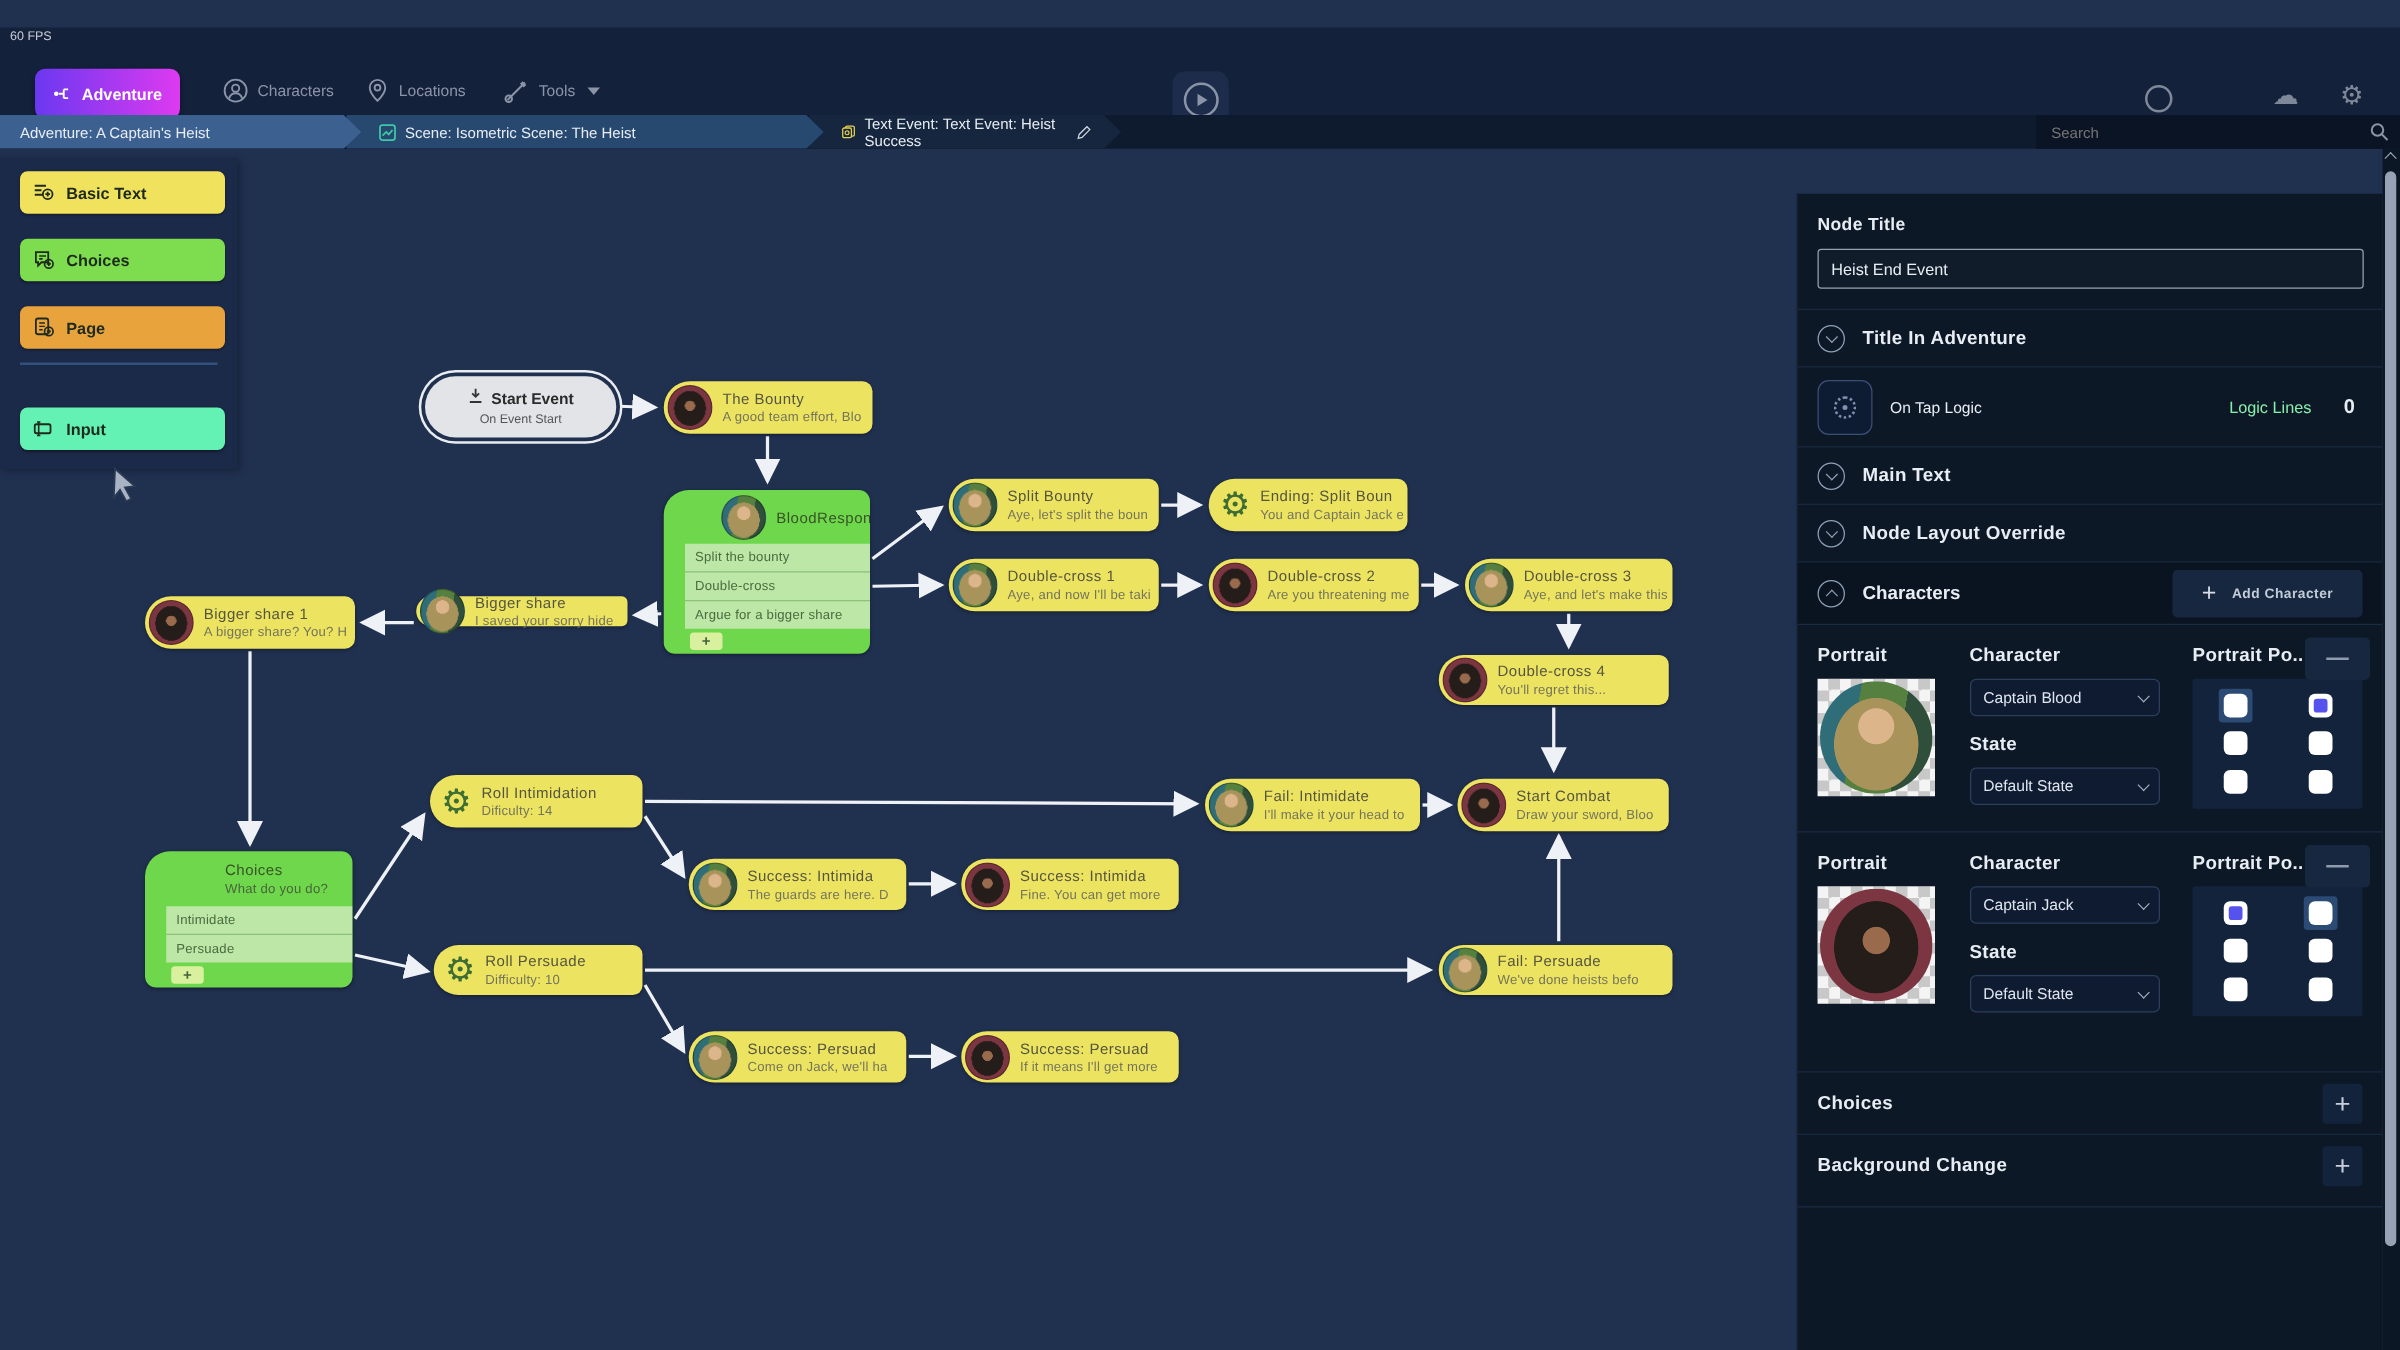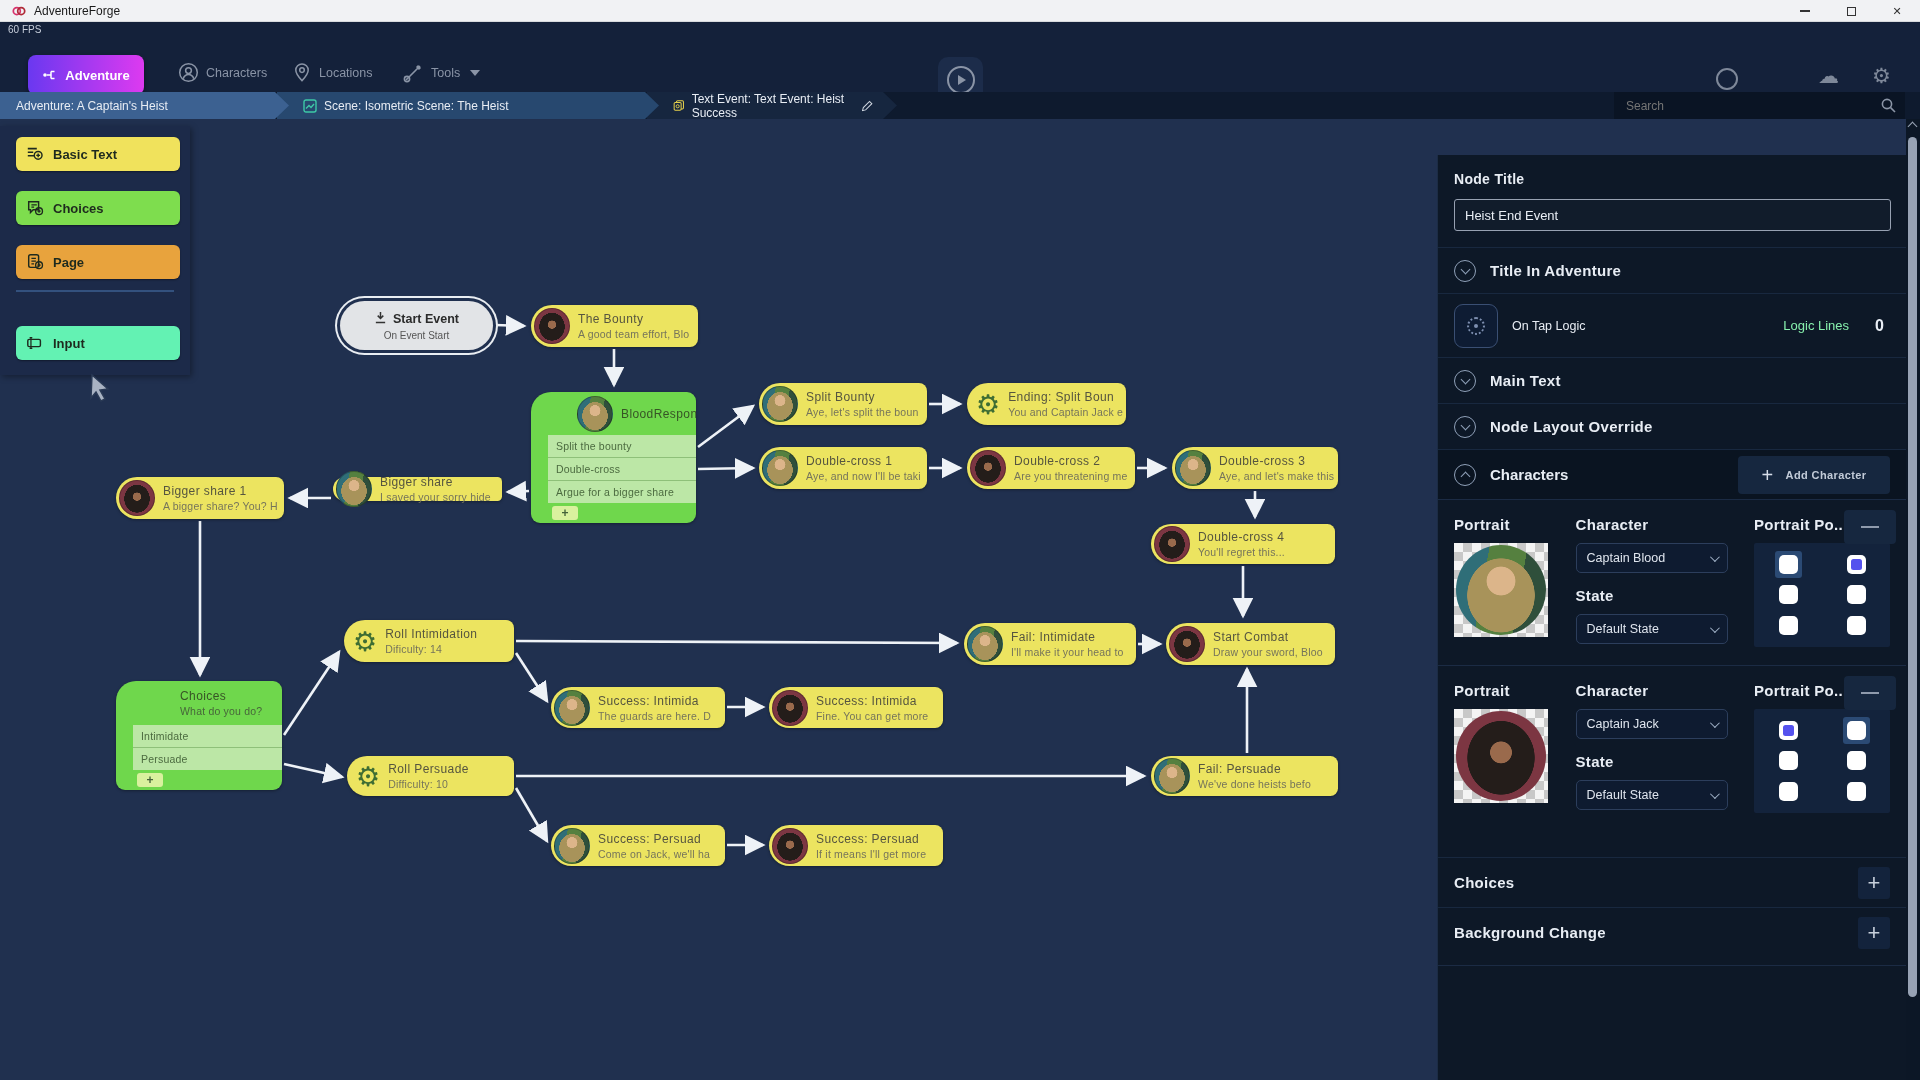--- a/index.html
+++ b/index.html
@@ -33,21 +33,21 @@
   .tb-right-icon { position:absolute; top:44px; color:#7e8899; font-family:"DejaVu Sans", sans-serif; font-size:21px; line-height:21px; }
   .ring-icon { width:22px; height:22px; border:2px solid #7e8899; border-radius:50%; }
 
   
   .crumbbar { position:absolute; left:0; top:92px; width:1920px; height:27px; background:#0e1a2e; z-index:50; display:flex; }
   .crumb { height:27px; display:flex; align-items:center; gap:7px; color:#e8edf4; font-size:12px; padding:0 24px 0 16px;
     clip-path:polygon(0 0, calc(100% - 14px) 0, 100% 50%, calc(100% - 14px) 100%, 0 100%); }
   .crumb.c1 { width:289px; background:#3c6191; z-index:3; }
   .crumb.c2 { width:382px; background:#27486f; margin-left:-12px; padding-left:26px; z-index:2; }
   .crumb.c3 { width:250px; background:#16263f; margin-left:-12px; padding-left:26px; z-index:1; }
-  .search-wrap { position:absolute; right:15px; top:0; width:291px; height:27px; background:#0a1424; display:flex; align-items:center; }
+  .search-wrap { position:absolute; right:0; top:0; width:291px; height:27px; background:#0a1424; display:flex; align-items:center; }
   .search-wrap input { flex:1; background:transparent; border:none; outline:none; color:#8b95a6; font-size:12px; padding-left:12px;
     font-family:"Liberation Sans", sans-serif; }
 
   
   .canvas { position:absolute; left:0; top:119px; width:1920px; height:961px; background:#20304f; overflow:hidden; }
   #edge-svg { position:absolute; left:0; top:-119px; width:1920px; height:1080px; z-index:1; }
   #node-layer { position:absolute; left:0; top:-119px; width:1920px; height:1080px; z-index:2; }
 
   .node { position:absolute; }
   .node-dialog, .node-logic { background:#ece460; border-radius:21px 8px 8px 21px; display:flex; align-items:center;
@@ -348,36 +348,20 @@
         <div class="node node-dialog" style="left: 769px; top: 825px; width: 174px; height: 41px;">
           <div class="avatar av-jack"></div>
           <div class="nd-text">
             <div class="nd-title">Success: Persuad</div>
             <div class="nd-sub">If it means I'll get more</div>
           </div>
         </div>
       </div>
   </div>
 
-  <div class="titlebar">
-    <svg class="logo" viewBox="0 0 16 16">
-      <circle cx="5.5" cy="8" r="4" fill="none" stroke="#d6336c" stroke-width="2"></circle>
-      <circle cx="10.5" cy="8" r="4" fill="none" stroke="#b02a37" stroke-width="2"></circle>
-    </svg>
-    <span class="t-title">AdventureForge</span>
-    <div class="win-controls">
-      <div class="win-btn">
-          <span class="bar"></span>
-        </div>
-      <div class="win-btn">
-          <span class="box"></span>
-        </div>
-      <div class="win-btn">✕</div>
-    </div>
-  </div>
 
   <div class="toolbar">
     <span class="fps">60 FPS</span>
     <div class="adventure-btn">
       <svg width="16" height="16" viewBox="0 0 16 16">
         <circle cx="3" cy="8" r="1.8" fill="#fff"></circle>
         <path d="M5 8h4 M9 4.5h3.5 M9 11.5h3.5 M9 4.5v7" stroke="#fff" stroke-width="1.5" fill="none"></path>
       </svg>
       <span>Adventure</span>
     </div>

